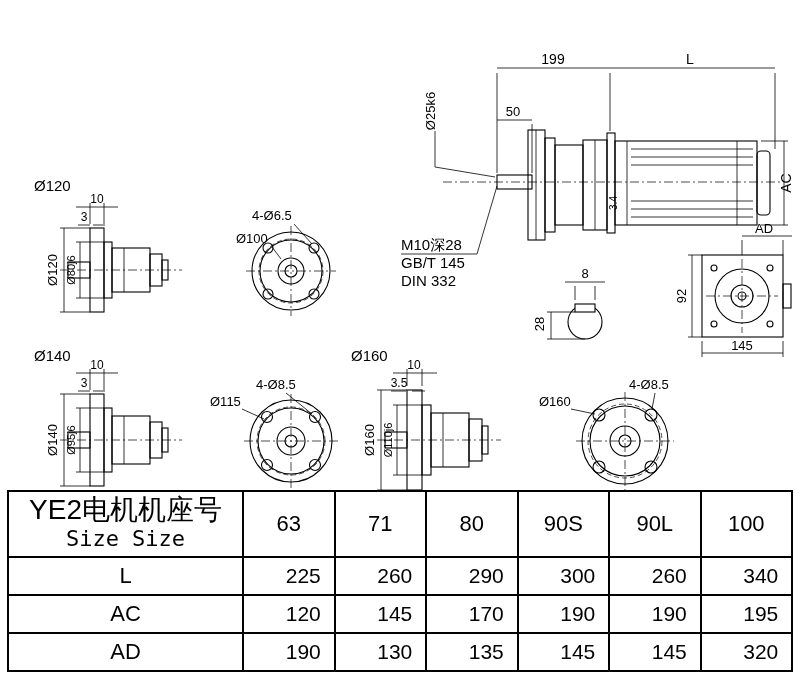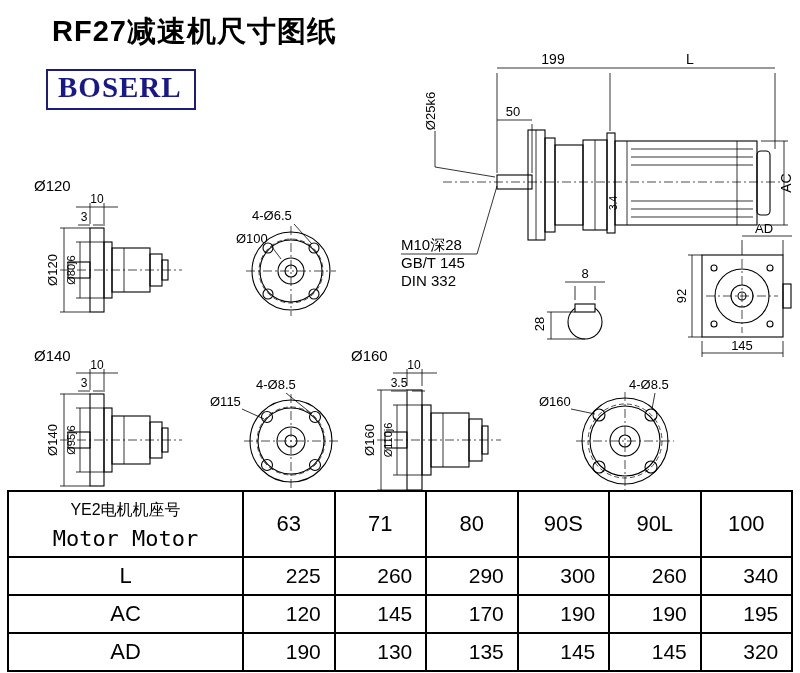--- a/index.html
+++ b/index.html
@@ -14,36 +14,32 @@
   svg .bc { stroke-dasharray:5 3; stroke-width:0.7; }
   svg .wh { fill:#fff; }
   svg text { fill:#000; stroke:none; font-family:"Liberation Sans",sans-serif; }
   #page-title { left:52px; top:12px; font-size:29px; font-weight:bold; letter-spacing:1px; }
   #logo-box { left:46px; top:69px; border:2px solid #1c1c80; padding:0 12px 4px 10px; background:#fff; }
   #logo-box span { color:#18188c; font-family:"Liberation Serif",serif; font-size:29px; font-weight:bold; letter-spacing:1px; }
   #spec-table { position:absolute; left:7px; top:490px; width:786px; border-collapse:collapse; table-layout:fixed; text-align:center; background:#fff; }
   #spec-table th, #spec-table td { border:2px solid #000; font-weight:normal; vertical-align:middle; }
   #spec-table .hrow { height:66px; }
   #spec-table .drow { height:38px; }
-  .cn  { font-size:16px; line-height:30px; }
+  .cn  { font-size:28px; line-height:30px; }
   .mono{ font-family:"DejaVu Sans Mono",monospace; font-size:22px; line-height:28px; }
   .num { font-size:21px;padding-left:29px; }
   .rowlab { font-size:22px; }
   .sizehead { font-size:22px;border-radius:21px; }
 </style>
 </head>
 <body>
 
 <div id="canvas">
 
-  <div id="page-title" class="abs">RF27减速机尺寸图纸</div>
-
-  <div id="logo-box" class="abs">
-    <span>BOSERL</span>
-  </div>
+
 
   <svg class="abs" style="left:385px;top:53px" width="415" height="242" viewBox="0 0 415 242">
     <g>
       <line class="thin" x1="112" y1="15" x2="390" y2="15"></line>
       <line class="thin" x1="112" y1="20" x2="112" y2="120"></line>
       <line class="thin" x1="225" y1="20" x2="225" y2="78"></line>
       <line class="thin" x1="390" y1="20" x2="390" y2="96"></line>
       <text x="168" y="11" text-anchor="middle" font-size="14">199</text>
       <text x="305" y="11" text-anchor="middle" font-size="14">L</text>
     </g>
@@ -345,21 +341,21 @@
         <col>
         <col>
         <col>
         <col>
         <col>
     </colgroup>
     <tbody>
       <tr class="hrow">
         <th>
           <div class="cn">YE2电机机座号</div>
-          <div class="mono">Motor Motor</div>
+          <div class="mono">Size Size</div>
         </th>
         <th class="sizehead">63</th>
         <th class="sizehead">71</th>
         <th class="sizehead">80</th>
         <th class="sizehead">90S</th>
         <th class="sizehead">90L</th>
         <th class="sizehead">100</th>
       </tr>
       <tr class="drow">
         <td class="rowlab">L</td>

